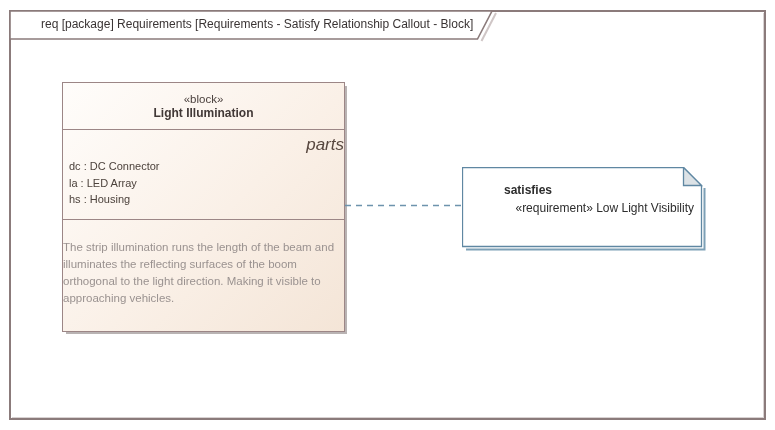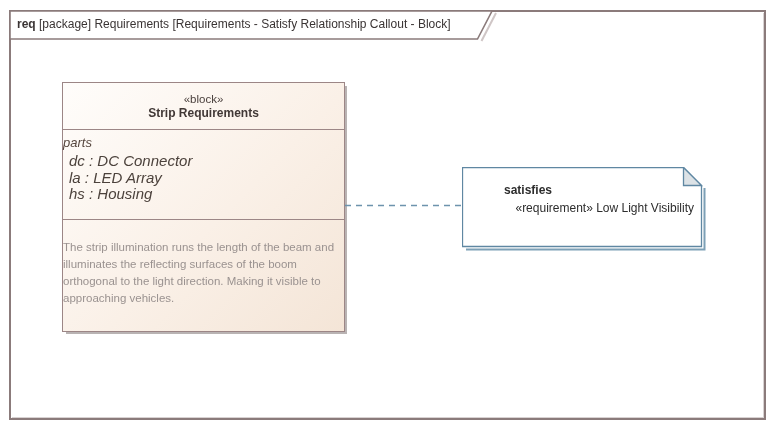--- a/index.html
+++ b/index.html
@@ -11,45 +11,45 @@
     position: absolute; left: 9px; top: 10px; width: 757px; height: 410px;
     border: 2px solid #8b7b7b;
     box-shadow: inset 1px 1px 0 #ffffff, inset -1px -1px 0 #d8d2d2;
     background: #ffffff;
   }
   .frame-tab-svg { position: absolute; left: 9px; top: 10px; width: 500px; height: 34px; }
   .frame-tab-text {
     position: absolute; left: 17px; top: 17px; width: 460px;
     font-size: 12px; color: #3a3434; white-space: nowrap;
   }
-  .frame-tab-text .kw { font-weight: bold; }
+  .frame-tab-text .kw { font-weight: normal; margin-left: 24px; }
 
   
   .block {
     position: absolute; left: 62px; top: 82px; width: 283px; height: 250px;
     border: 1px solid #9c8686;
     background: linear-gradient(135deg, #fffdfb 0%, #faf0e7 55%, #f4e5d7 100%);
     box-shadow: 3px 3px 0 -1px #b9b3b3;
     color: #453c3a; font-size: 12px;
   }
   .compartment-name {
     height: 46px; display: flex; flex-direction: column;
     align-items: center; justify-content: center; gap: 1px;
   }
   .stereotype { font-size: 11.5px; color: #4a403d; }
   .block-name { font-weight: bold; font-size: 12px; color: #413836; }
   .compartment-parts {
     height: 90px; border-top: 1px solid #9c8686; padding-top: 5px;
   }
   .parts-label {
-    text-align: left; font-style: italic; font-size: 13px;
+    text-align: right; font-style: italic; font-size: 17px;
     color: #57473f; margin-bottom: 3px;
   }
   .parts-list { padding-left: 6px; }
-  .parts-list .part-line { line-height: 16.5px; font-size: 15px; color: #4c423c; font-style: italic; }
+  .parts-list .part-line { line-height: 16.5px; font-size: 11px; color: #4c423c; }
   .compartment-doc {
     height: 112px; border-top: 1px solid #9c8686;
     padding: 19px 6px 0 0;
     font-size: 11.5px; line-height: 17px; color: #9a9290;
   }
 
   
   .connector-svg { position: absolute; left: 345px; top: 198px; width: 118px; height: 14px; }
 
   
@@ -72,21 +72,21 @@
   <polygon points="1,1 483,1 468.5,29 1,29" fill="#ffffff" stroke="#8b7b7b" stroke-width="1.6"></polygon>
 </svg>
 <div class="frame-tab-text">
   <span class="kw">req</span>
   <span>[package] Requirements [Requirements - Satisfy Relationship Callout - Block]</span>
 </div>
 
 <div class="block">
   <div class="compartment-name">
     <div class="stereotype">«block»</div>
-    <div class="block-name">Strip Requirements</div>
+    <div class="block-name">Light Illumination</div>
   </div>
   <div class="compartment-parts">
     <div class="parts-label">parts</div>
     <div class="parts-list">
         <div class="part-line">dc : DC Connector</div>
         <div class="part-line">la : LED Array</div>
         <div class="part-line">hs : Housing</div>
       </div>
   </div>
   <div class="compartment-doc">The strip illumination runs the length of the beam and illuminates the reflecting surfaces of the boom orthogonal to the light direction. Making it visible to approaching vehicles.</div>

